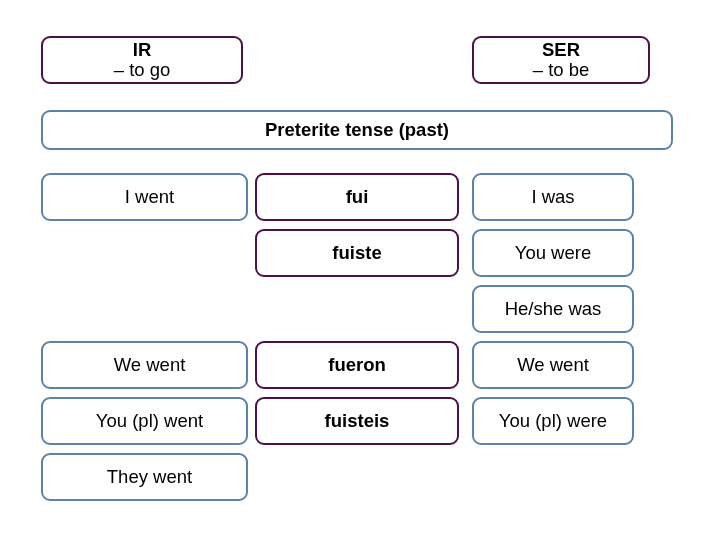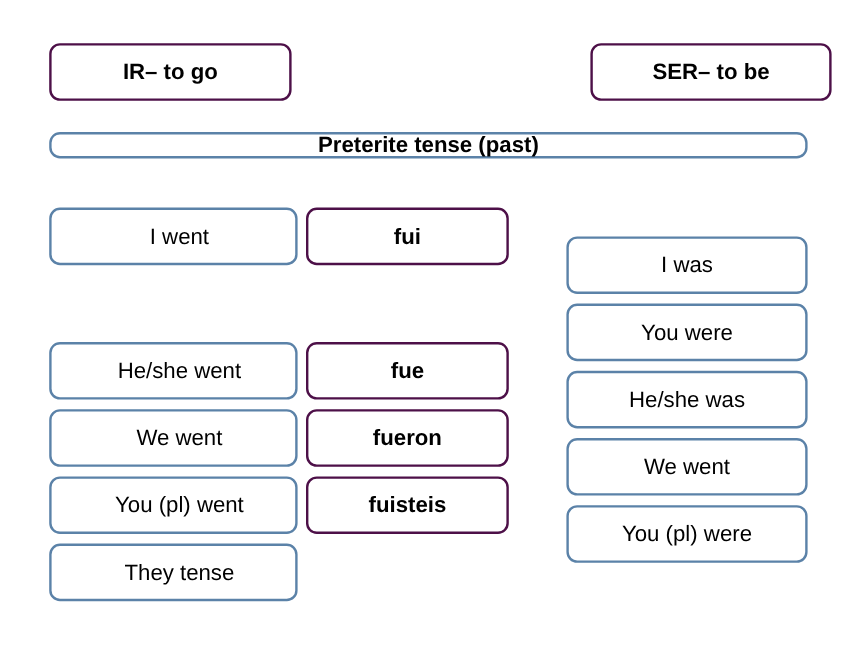--- a/index.html
+++ b/index.html
@@ -27,57 +27,58 @@
     box-sizing: border-box;
     background: #ffffff;
     border-radius: 9px;
     display: flex;
     align-items: center;
     justify-content: center;
     text-align: right;
     color: #000000;
     line-height: 1.1;
     white-space: nowrap;
+    flex-direction: column;
   }
   .box.blue {
     border: 2.4px solid #5B82A8;
   }
   .box.purple {
     border: 2.6px solid #4D1048;
   }
 
   
   .verb-box {
     top: 36px;
     height: 48px;
     font-size: 18.5px;
   }
   #verb-ir   { left: 41px;  width: 202px; }
-  #verb-ser  { left: 492px; width: 201px; }
+  #verb-ser  { left: 472px; width: 178px; }
   .verb-box .lemma { font-weight: bold; }
-  .verb-box .gloss { font-weight: bold; }
+  .verb-box .gloss { font-weight: normal; }
 
   
   #tense-title {
     left: 41px;
     top: 110px;
     width: 632px;
-    height: 22px;
+    height: 40px;
     font-size: 18.5px;
     font-weight: bold;
   }
 
   
   .cell {
     height: 48px;
     font-size: 18.5px;
   }
   .cell.c1 { left: 41px;  width: 207px; padding-left: 10px; }
-  .cell.c2 { left: 255px; width: 169px; font-weight: bold; }
-  .cell.c3 { left: 472px; width: 201px; margin-top: 24px; }
+  .cell.c2 { left: 255px; width: 204px; font-weight: bold; }
+  .cell.c3 { left: 472px; width: 162px; }
 
   .r0 { top: 173px; }
   .r1 { top: 229px; }
   .r2 { top: 285px; }
   .r3 { top: 341px; }
   .r4 { top: 397px; }
   .r5 { top: 453px; }
 </style>
 </head>
 <body>
@@ -101,30 +102,27 @@
   <div class="box blue cell c1 r0">
     <span>I went</span>
   </div>
   <div class="box purple cell c2 r0">
     <span>fui</span>
   </div>
   <div class="box blue cell c3 r0">
     <span>I was</span>
   </div>
 
+  <div class="box purple cell c2 r1">
+    <span>fuiste</span>
+  </div>
   <div class="box blue cell c3 r1">
     <span>You were</span>
   </div>
 
-  <div class="box blue cell c1 r2">
-    <span>He/she went</span>
-  </div>
-  <div class="box purple cell c2 r2">
-    <span>fue</span>
-  </div>
   <div class="box blue cell c3 r2">
     <span>He/she was</span>
   </div>
 
   <div class="box blue cell c1 r3">
     <span>We went</span>
   </div>
   <div class="box purple cell c2 r3">
     <span>fueron</span>
   </div>
@@ -136,16 +134,16 @@
     <span>fuisteis</span>
   </div>
   <div class="box blue cell c1 r4">
     <span>You (pl) went</span>
   </div>
   <div class="box blue cell c3 r4">
     <span>You (pl) were</span>
   </div>
 
   <div class="box blue cell c1 r5">
-    <span>They tense</span>
+    <span>They went</span>
   </div>
 
 </div>
 
 </body></html>

